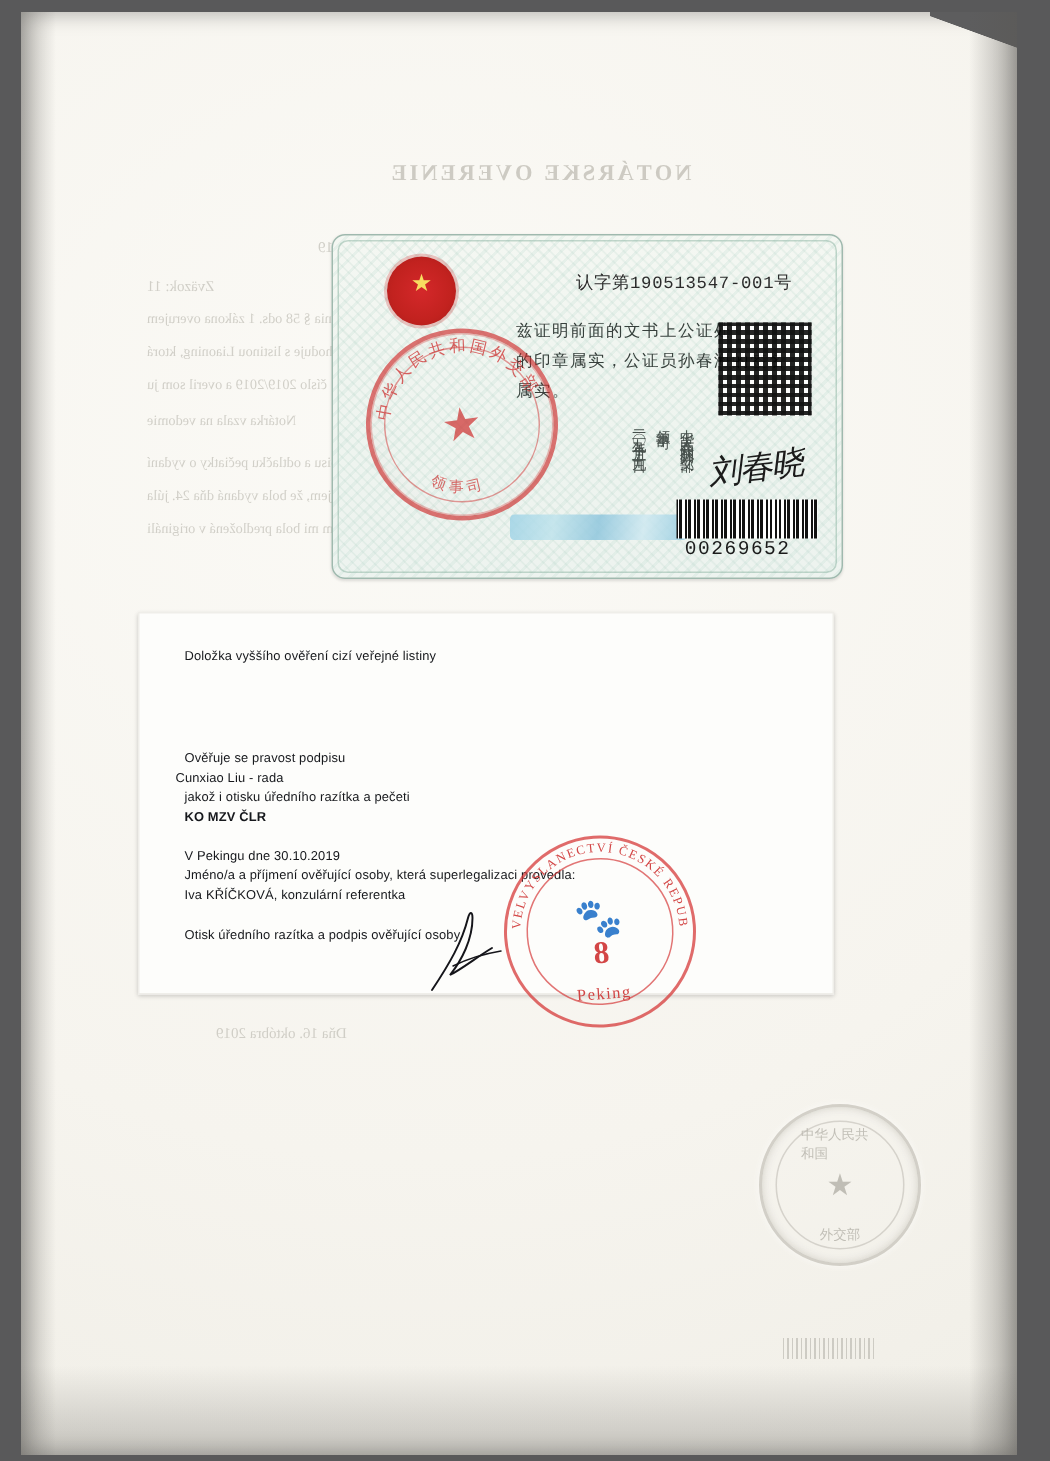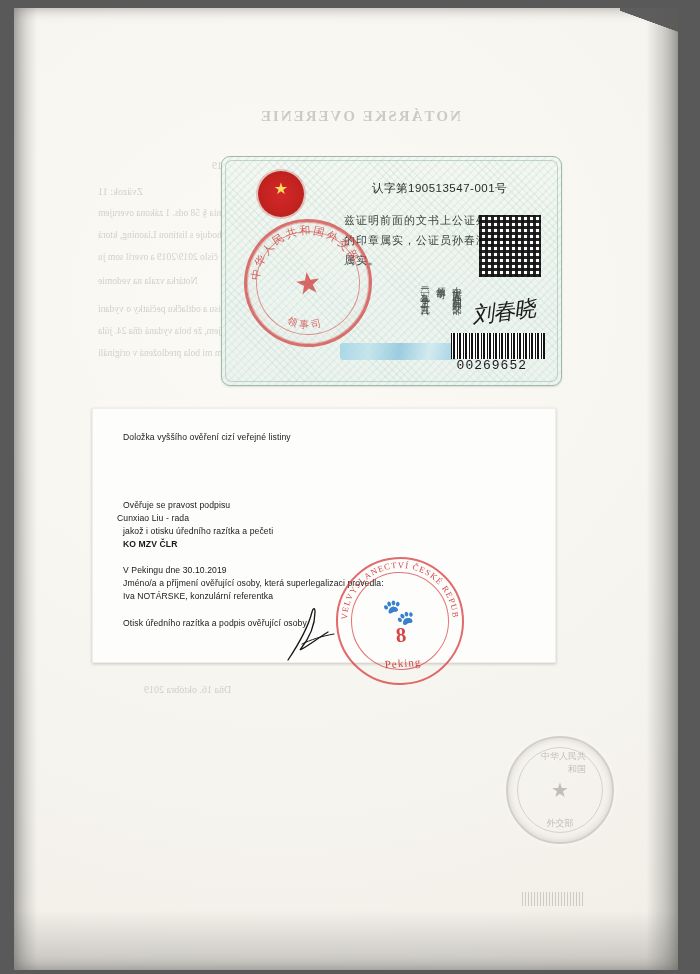--- a/index.html
+++ b/index.html
@@ -111,22 +111,22 @@
     background: radial-gradient(circle at 50% 50%, #d4282a 0%, #c2221f 60%, #a81c1a 100%);
     box-shadow: 0 0 0 2px rgba(200,40,40,0.25);
   }
   .cert-emblem:after{
     content:"★";
     position:absolute; left:0; right:0; top:8px;
     text-align:center; color:#f7dd60; font-size:16px;
   }
   .cert-serial {
     position: absolute;
-    left: 150px; top: 24px;
-    font-family: Liberation Sans, sans-serif;
+    left: 162px; top: 24px;
+    font-family: Liberation Mono, monospace;
     font-size: 11.5px;
     letter-spacing: 0.5px;
     color: #2b2b2b;
   }
   .cert-cn-line {
     position: absolute;
     font-family: "DejaVu Sans", sans-serif;
     font-size: 11px;
     color: #37403c;
     letter-spacing: 1px;
@@ -299,21 +299,21 @@
     width: 104px; height: 104px;
     border-radius: 50%;
     border: 2px solid rgba(175,172,163,0.55);
     box-shadow: inset 0 0 6px rgba(160,157,148,0.45), 0 0 5px rgba(255,255,255,0.6);
     color: rgba(168,165,156,0.75);
     opacity: 0.9;
   }
   .emboss .ring2 { position:absolute; inset: 9px; border-radius:50%; border:1px solid rgba(175,172,163,0.5); }
   .emboss .star { position:absolute; left:50%; top:50%; transform:translate(-50%,-50%); font-size:20px; }
   .emboss .t { position:absolute; left:50%; transform:translateX(-50%); font-size:9px; font-family:"DejaVu Sans",sans-serif;}
-  .emboss .t.top { top: 12px; text-align: right; }
+  .emboss .t.top { top: 12px; }
   .emboss .t.bot { bottom: 12px; }
 
   
   .bleed-barcode {
     position: absolute;
     left: 508px; top: 884px;
     width: 62px; height: 14px;
     background: repeating-linear-gradient(90deg, rgba(180,178,170,0.75) 0 1px, rgba(255,255,255,0) 1px 3px);
     opacity: 0.8;
   }
@@ -391,21 +391,21 @@
       <div class="txt bold" style="top:22px;">Doložka vyššího ověření cizí veřejné listiny</div>
 
 
       <div class="txt" style="top:90px;">Ověřuje se pravost podpisu</div>
       <div class="txt" style="top:103px; left:24px;">Cunxiao Liu - rada</div>
       <div class="txt" style="top:116px;">jakož i otisku úředního razítka a pečeti</div>
       <div class="txt" style="top:129px;font-weight:bold;">KO MZV ČLR</div>
 
       <div class="txt bold" style="top:155px;">V Pekingu dne 30.10.2019</div>
       <div class="txt" style="top:168px;">Jméno/a a příjmení ověřující osoby, která superlegalizaci provedla:</div>
-      <div class="txt" style="top:181px;">Iva NOTÁRSKE, konzulární referentka</div>
+      <div class="txt" style="top:181px;">Iva KŘÍČKOVÁ, konzulární referentka</div>
 
       <div class="txt" style="top:208px;">Otisk úředního razítka a podpis ověřující osoby</div>
     </div>
 
     <svg class="cz-signature" viewBox="0 0 70 60">
       <path d="M6,56 C18,38 26,24 30,8 C31,4 33,3 33,8 C33,22 26,36 18,46 C26,42 36,34 46,28" fill="none" stroke="#15151a" stroke-width="1.3" stroke-linecap="round"></path>
       <path d="M20,40 C28,36 40,32 52,30" fill="none" stroke="#15151a" stroke-width="1" stroke-linecap="round"></path>
     </svg>
 
     <div class="cz-seal">

